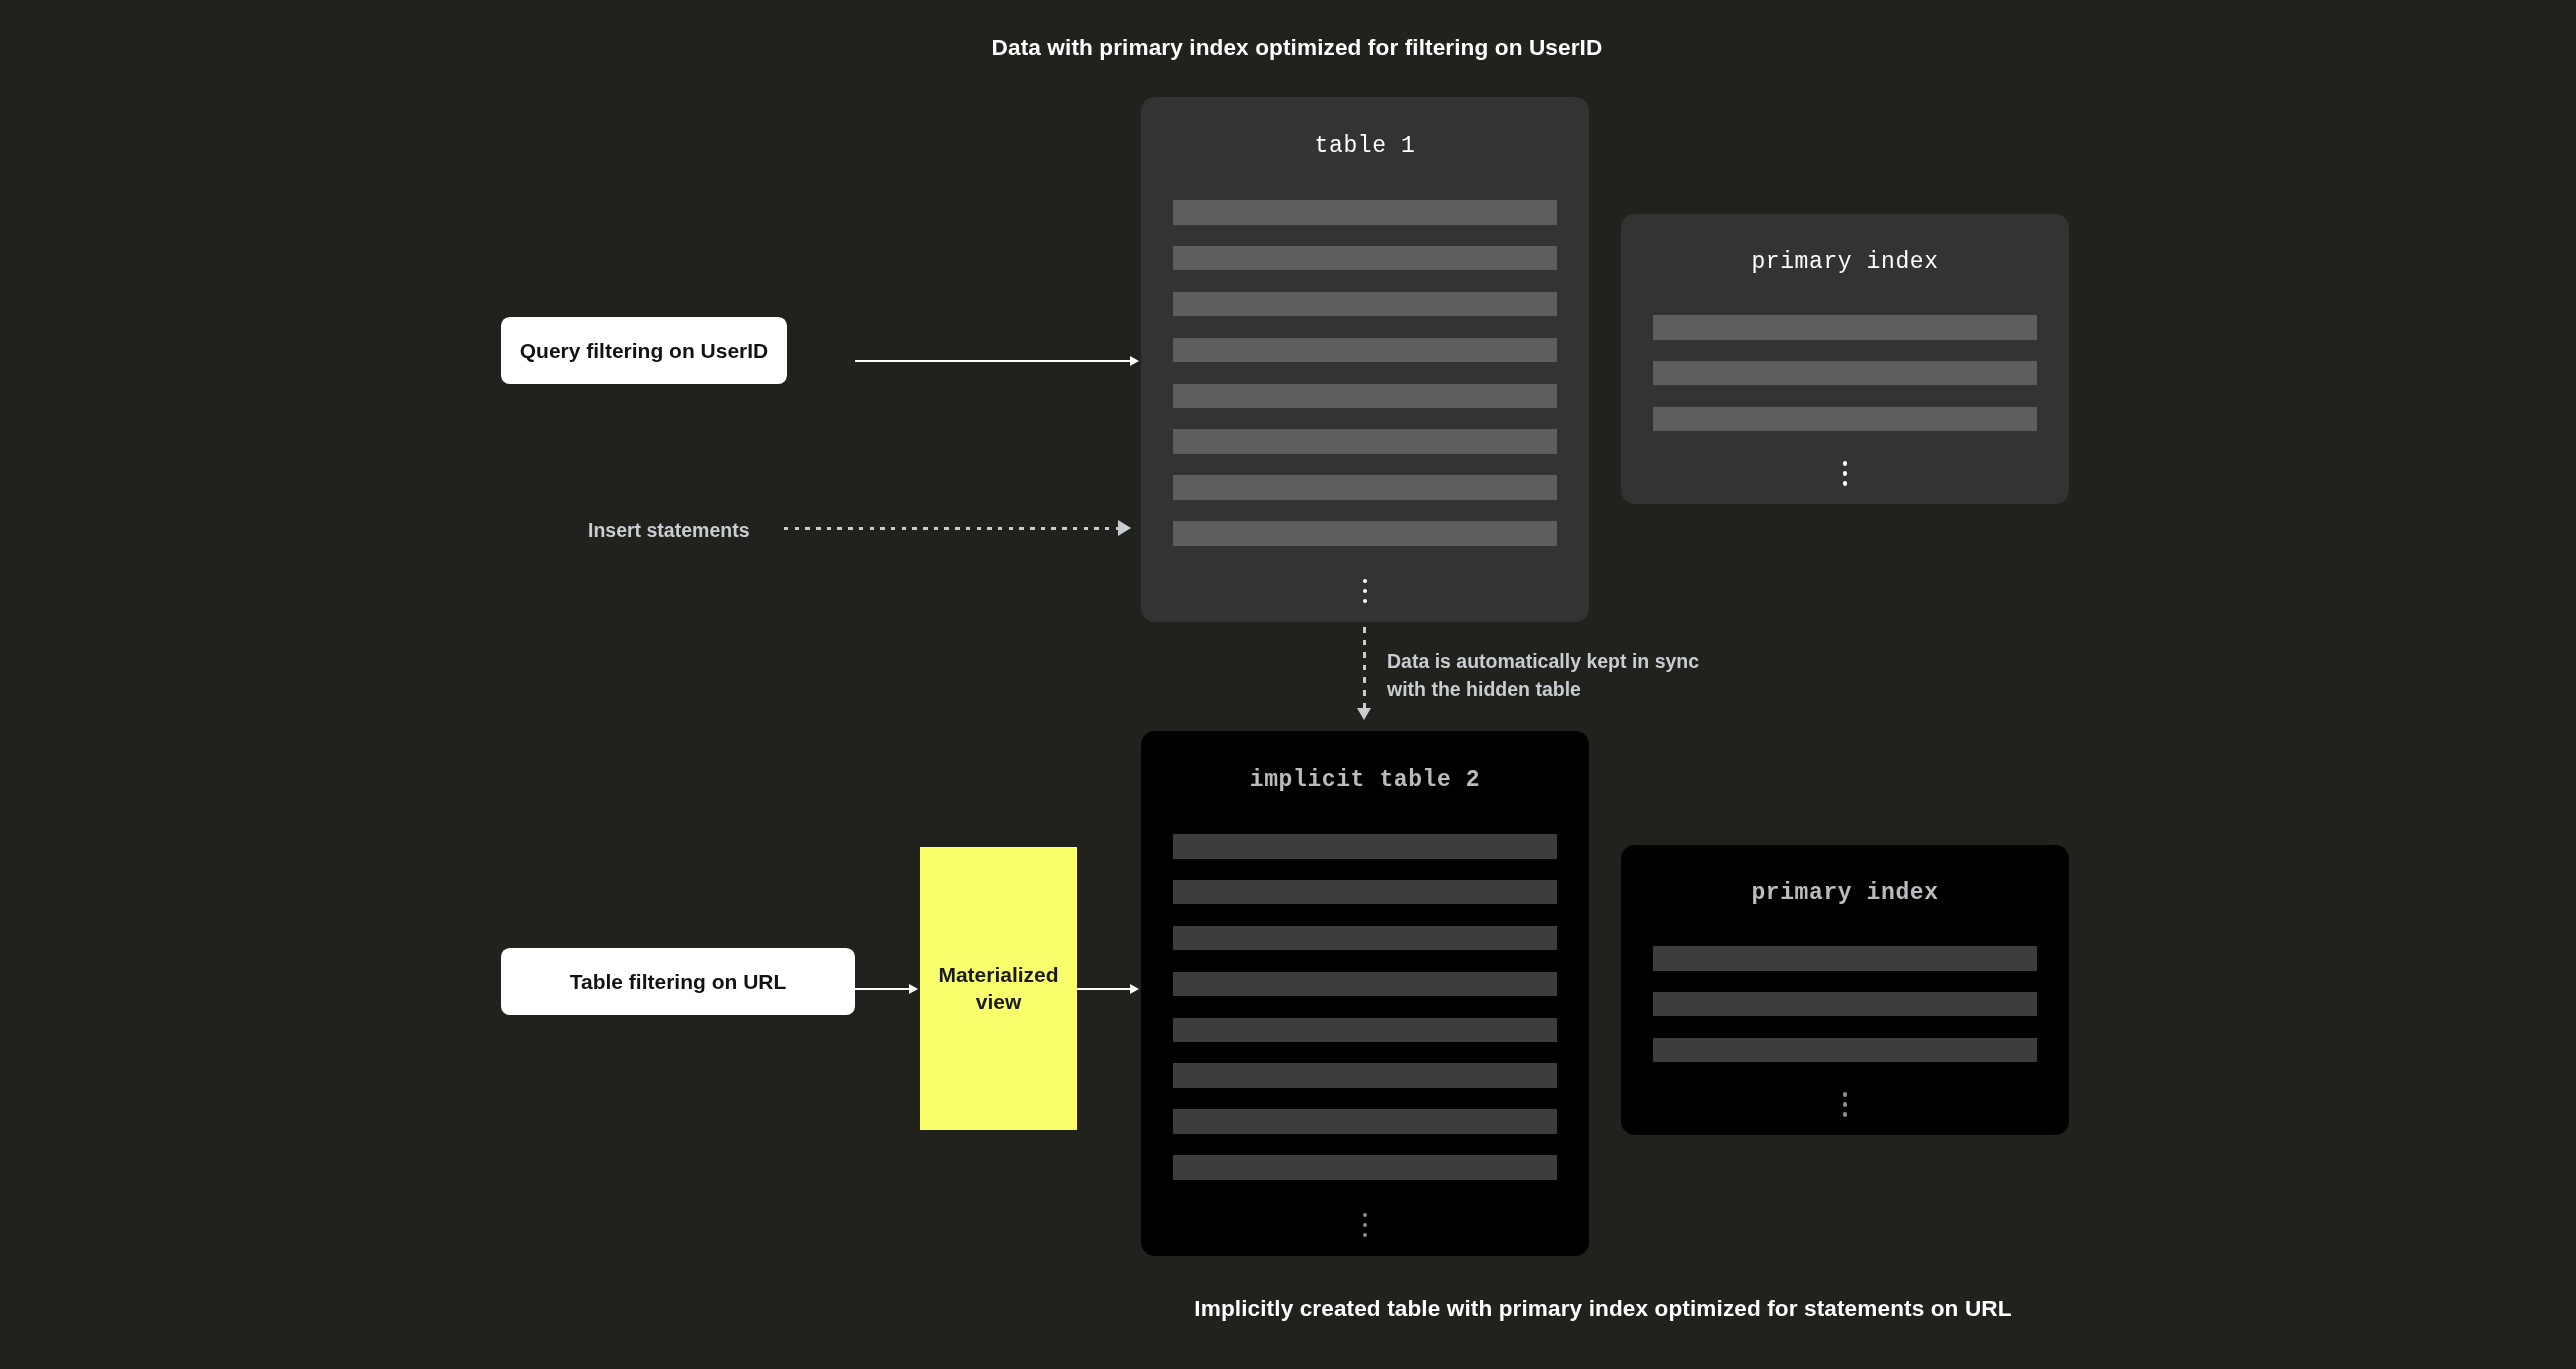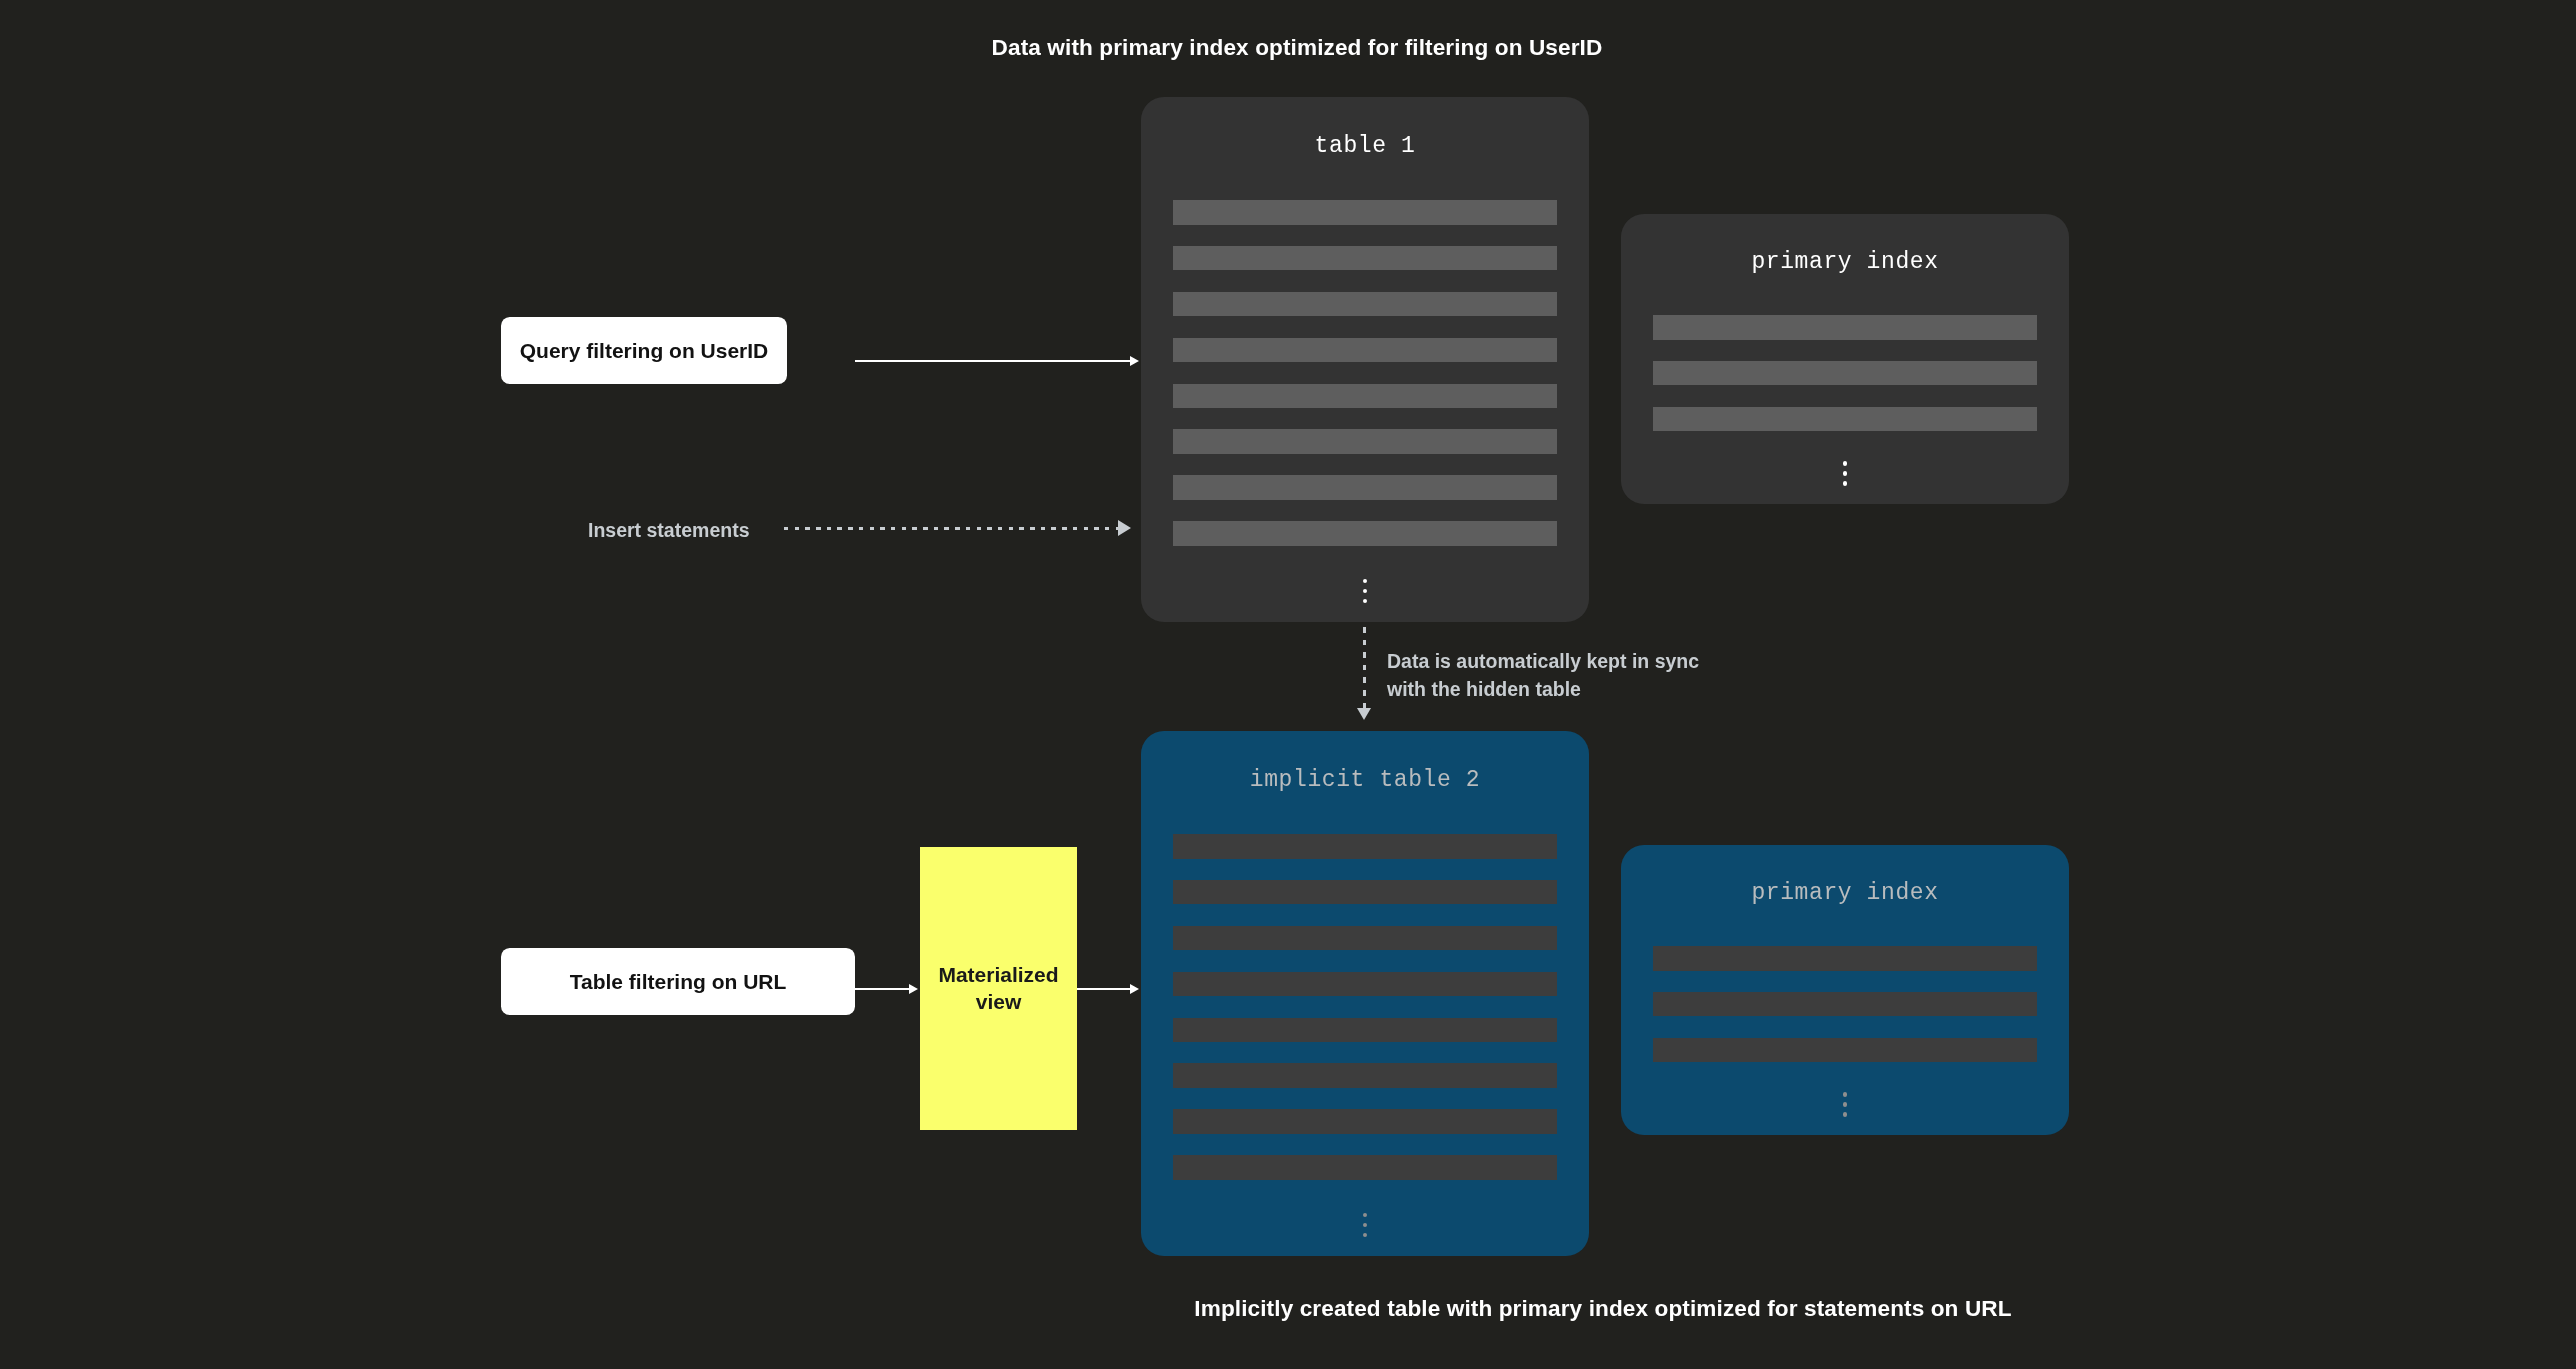--- a/index.html
+++ b/index.html
@@ -26,23 +26,23 @@
     white-space: nowrap;
     letter-spacing: 0.1px;
   }
   #caption-top   { left: 1297px; top: 35px;  transform: translateX(-50%); }
   #caption-bottom{ left: 1603px; top: 1296px; transform: translateX(-50%); }
 
   
   .panel {
     position: absolute;
     background: #333333;
-    border-radius: 23px;
-  }
-  .panel.dim { background: #0c4a6e; }
+    border-radius: 14px;
+  }
+  .panel.dim { background: #000000; font-weight: bold; }
 
   .panel-title {
     text-align: center;
     font-family: "Liberation Mono", "DejaVu Sans Mono", monospace;
     font-size: 23px;
     color: #ffffff;
     letter-spacing: 0.6px;
   }
   .panel.dim .panel-title { color: #b9bcbe; }
 

